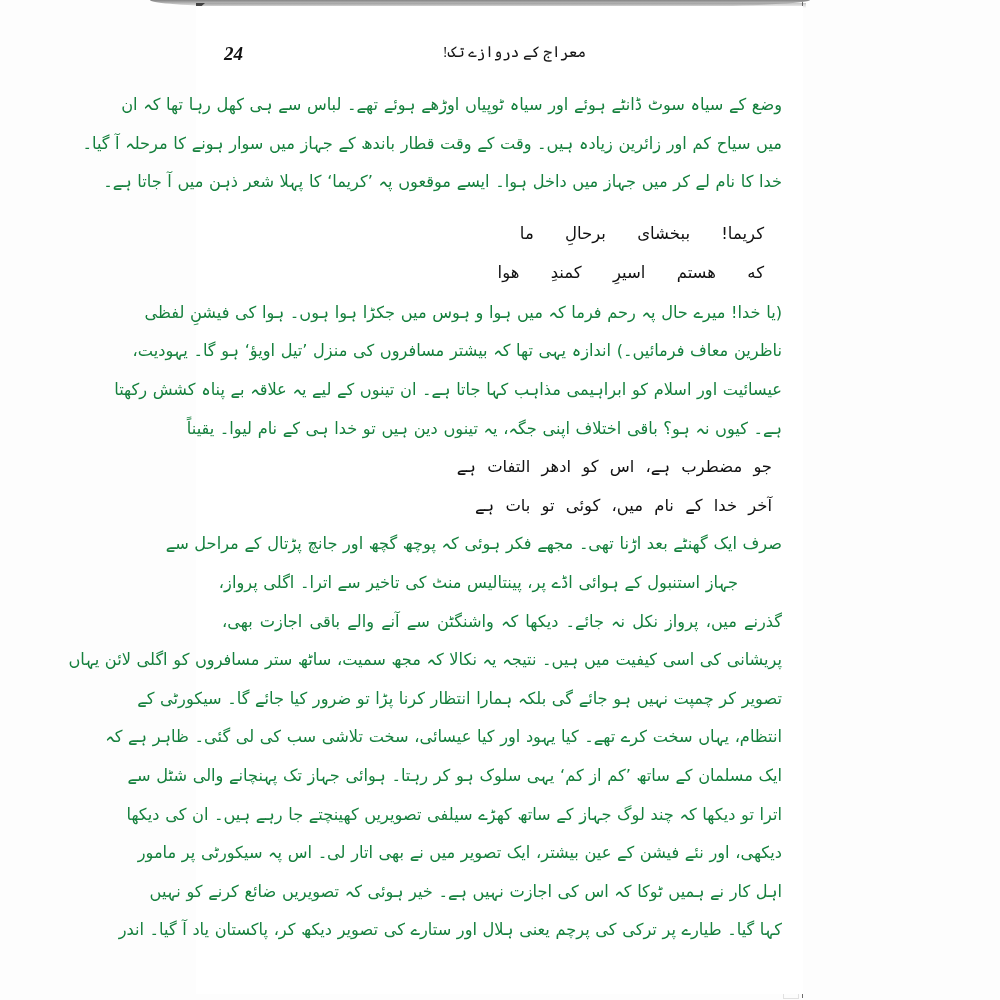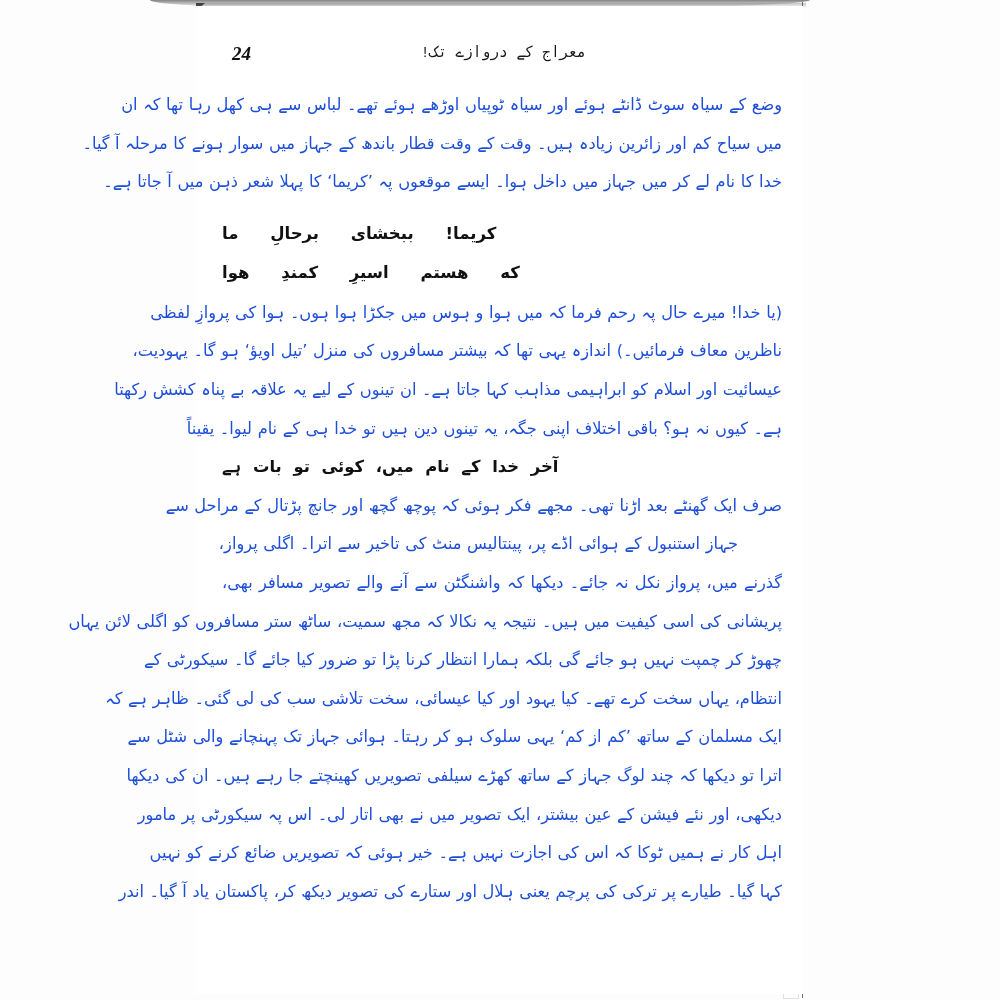--- a/index.html
+++ b/index.html
@@ -131,54 +131,54 @@
 
   .running-head {
     display: flex;
     flex-direction: row-reverse;
     justify-content: flex-start;
     align-items: baseline;
     height: 34px;
     position: relative;
   }
   .head-title {
-    font-family: Liberation Mono, monospace;
+    font-family: Liberation Serif, serif;
     font-size: 14.5px;
     color: #161616;
     letter-spacing: -0.2px;
     position: absolute;
     right: 196px;
     top: 4px;
     white-space: nowrap;
     transform: scaleY(1.06);
   }
   .head-folio {
     position: absolute;
-    left: 10px;
+    left: 2px;
     top: 3px;
     font-family: "Liberation Serif", "DejaVu Serif", serif;
     font-style: italic;
     font-weight: 700;
     font-size: 19px;
     color: #111111;
     direction: ltr;
   }
 
   .body-copy {
     margin-top: 12px;
   }
 
   .para-line {
     direction: rtl;
     text-align: justify;
     text-align-last: justify;
     font-family: "DejaVu Sans", "Liberation Sans", sans-serif;
     font-size: 16.2px;
     line-height: 38.6px;
-    color: #1d4ed8;
+    color: #15803d;
     white-space: nowrap;
     letter-spacing: -0.35px;
     word-spacing: 0.5px;
     transform: scaleY(1.02);
   }
   .para-line.last {
     text-align-last: right;
   }
   .para-line.indent {
     text-indent: 44px;
@@ -187,25 +187,24 @@
   
   .verse-block {
     direction: rtl;
     margin: 6px 0 2px 0;
   }
   .verse-line {
     font-family: "DejaVu Sans", "Liberation Sans", sans-serif;
     font-size: 16.5px;
     line-height: 39px;
     color: #111111;
-    text-align: left;
+    text-align: right;
     letter-spacing: 0px;
     word-spacing: 20px;
     white-space: nowrap;
-    font-weight: bold;
   }
   .verse-block.persian .verse-line {
     word-spacing: 26px;
     padding-right: 18px;
   }
   .verse-block.urdu {
     margin: 0;
   }
   .verse-block.urdu .verse-line {
     word-spacing: 6px;
@@ -245,34 +244,35 @@
       <div class="para-line">وضع کے سیاہ سوٹ ڈانٹے ہوئے اور سیاہ ٹوپیاں اوڑھے ہوئے تھے۔ لباس سے ہی کھل رہا تھا کہ ان</div>
       <div class="para-line">میں سیاح کم اور زائرین زیادہ ہیں۔ وقت کے وقت قطار باندھ کے جہاز میں سوار ہونے کا مرحلہ آ گیا۔</div>
       <div class="para-line last">خدا کا نام لے کر میں جہاز میں داخل ہوا۔ ایسے موقعوں پہ ’کریما‘ کا پہلا شعر ذہن میں آ جاتا ہے۔</div>
 
       <div class="gap-sm"></div>
       <div class="verse-block persian">
         <div class="verse-line">کریما! ببخشای برحالِ ما</div>
         <div class="verse-line">که هستم اسیرِ کمندِ هوا</div>
       </div>
 
-      <div class="para-line">(یا خدا! میرے حال پہ رحم فرما کہ میں ہوا و ہوس میں جکڑا ہوا ہوں۔ ہوا کی پروازِ لفظی</div>
+      <div class="para-line">(یا خدا! میرے حال پہ رحم فرما کہ میں ہوا و ہوس میں جکڑا ہوا ہوں۔ ہوا کی فیشنِ لفظی</div>
       <div class="para-line">ناظرین معاف فرمائیں۔) اندازہ یہی تھا کہ بیشتر مسافروں کی منزل ’تیل اویؤ‘ ہو گا۔ یہودیت،</div>
       <div class="para-line">عیسائیت اور اسلام کو ابراہیمی مذاہب کہا جاتا ہے۔ ان تینوں کے لیے یہ علاقہ بے پناہ کشش رکھتا</div>
       <div class="para-line last">ہے۔ کیوں نہ ہو؟ باقی اختلاف اپنی جگہ، یہ تینوں دین ہیں تو خدا ہی کے نام لیوا۔ یقیناً</div>
 
       <div class="verse-block urdu">
+        <div class="verse-line">جو مضطرب ہے، اس کو ادھر التفات ہے</div>
         <div class="verse-line">آخر خدا کے نام میں، کوئی تو بات ہے</div>
       </div>
 
       <div class="para-line">صرف ایک گھنٹے بعد اڑنا تھی۔ مجھے فکر ہوئی کہ پوچھ گچھ اور جانچ پڑتال کے مراحل سے</div>
       <div class="para-line indent">جہاز استنبول کے ہوائی اڈے پر، پینتالیس منٹ کی تاخیر سے اترا۔ اگلی پرواز،</div>
-      <div class="para-line">گذرنے میں، پرواز نکل نہ جائے۔ دیکھا کہ واشنگٹن سے آنے والے تصویر مسافر بھی،</div>
+      <div class="para-line">گذرنے میں، پرواز نکل نہ جائے۔ دیکھا کہ واشنگٹن سے آنے والے باقی اجازت بھی،</div>
       <div class="para-line">پریشانی کی اسی کیفیت میں ہیں۔ نتیجہ یہ نکالا کہ مجھ سمیت، ساٹھ ستر مسافروں کو اگلی لائن یہاں</div>
-      <div class="para-line">چھوڑ کر چمپت نہیں ہو جائے گی بلکہ ہمارا انتظار کرنا پڑا تو ضرور کیا جائے گا۔ سیکورٹی کے</div>
+      <div class="para-line">تصویر کر چمپت نہیں ہو جائے گی بلکہ ہمارا انتظار کرنا پڑا تو ضرور کیا جائے گا۔ سیکورٹی کے</div>
       <div class="para-line">انتظام، یہاں سخت کرے تھے۔ کیا یہود اور کیا عیسائی، سخت تلاشی سب کی لی گئی۔ ظاہر ہے کہ</div>
       <div class="para-line">ایک مسلمان کے ساتھ ’کم از کم‘ یہی سلوک ہو کر رہتا۔ ہوائی جہاز تک پہنچانے والی شٹل سے</div>
       <div class="para-line">اترا تو دیکھا کہ چند لوگ جہاز کے ساتھ کھڑے سیلفی تصویریں کھینچتے جا رہے ہیں۔ ان کی دیکھا</div>
       <div class="para-line">دیکھی، اور نئے فیشن کے عین بیشتر، ایک تصویر میں نے بھی اتار لی۔ اس پہ سیکورٹی پر مامور</div>
       <div class="para-line">اہل کار نے ہمیں ٹوکا کہ اس کی اجازت نہیں ہے۔ خیر ہوئی کہ تصویریں ضائع کرنے کو نہیں</div>
       <div class="para-line">کہا گیا۔ طیارے پر ترکی کی پرچم یعنی ہلال اور ستارے کی تصویر دیکھ کر، پاکستان یاد آ گیا۔ اندر</div>
 
     </div>
   </div>
 </div>

